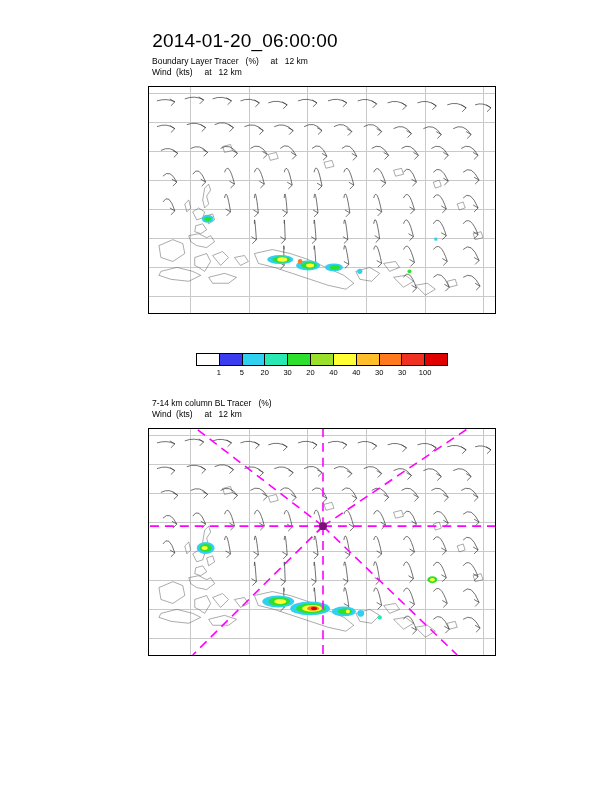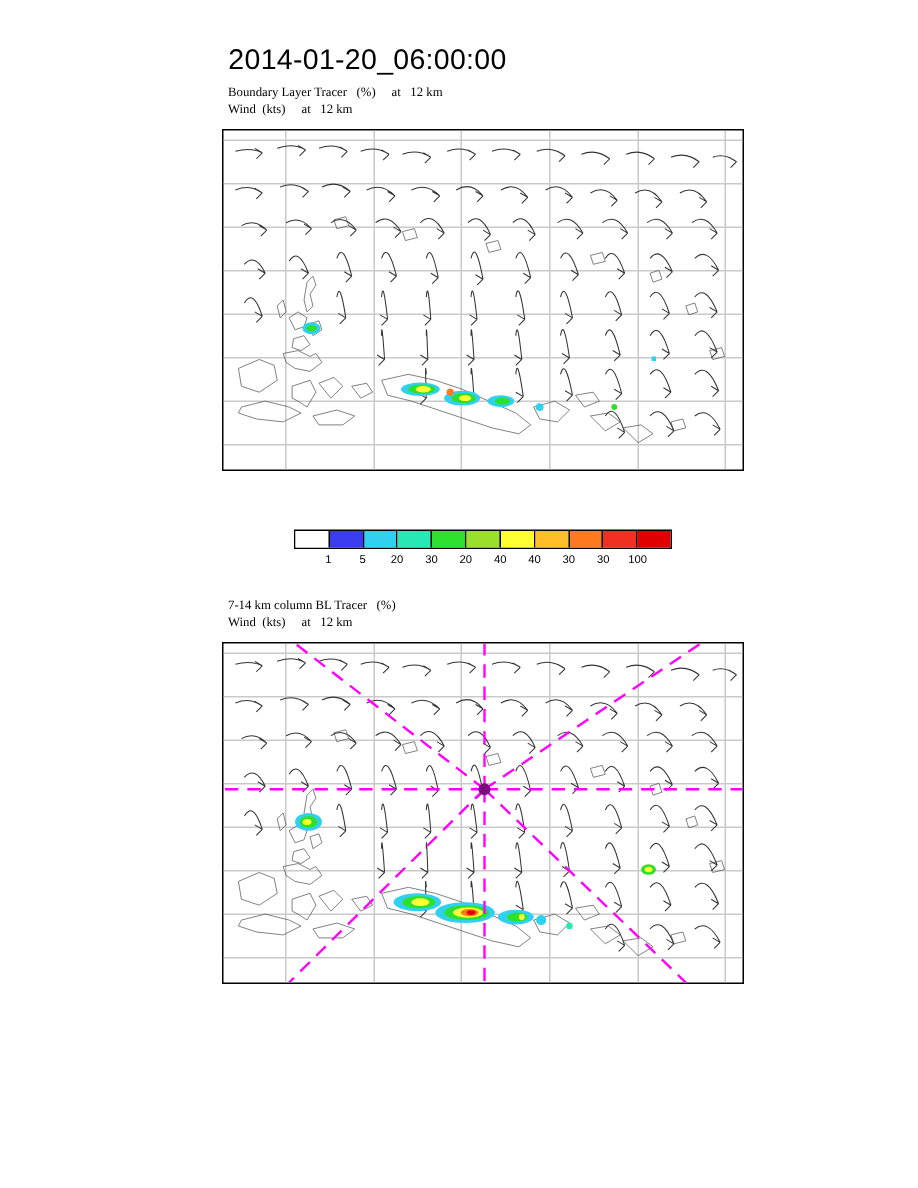--- a/index.html
+++ b/index.html
@@ -31,21 +31,20 @@
   }
   #panel-top { top: 56px; }
   #panel-bottom { top: 398px; }
 
   .panel-caption {
     position: absolute;
     left: 152px;
     font-size: 8.5px;
     white-space: pre;
     line-height: 11px;
-    font-family: Liberation Serif, serif;
   }
   .caption-line1 { top: 0px; }
   .caption-line2 { top: 11px; text-align: right; }
 
   .map-frame {
     position: absolute;
     left: 148px;
     top: 30px;
     width: 348px;
     height: 228px;

